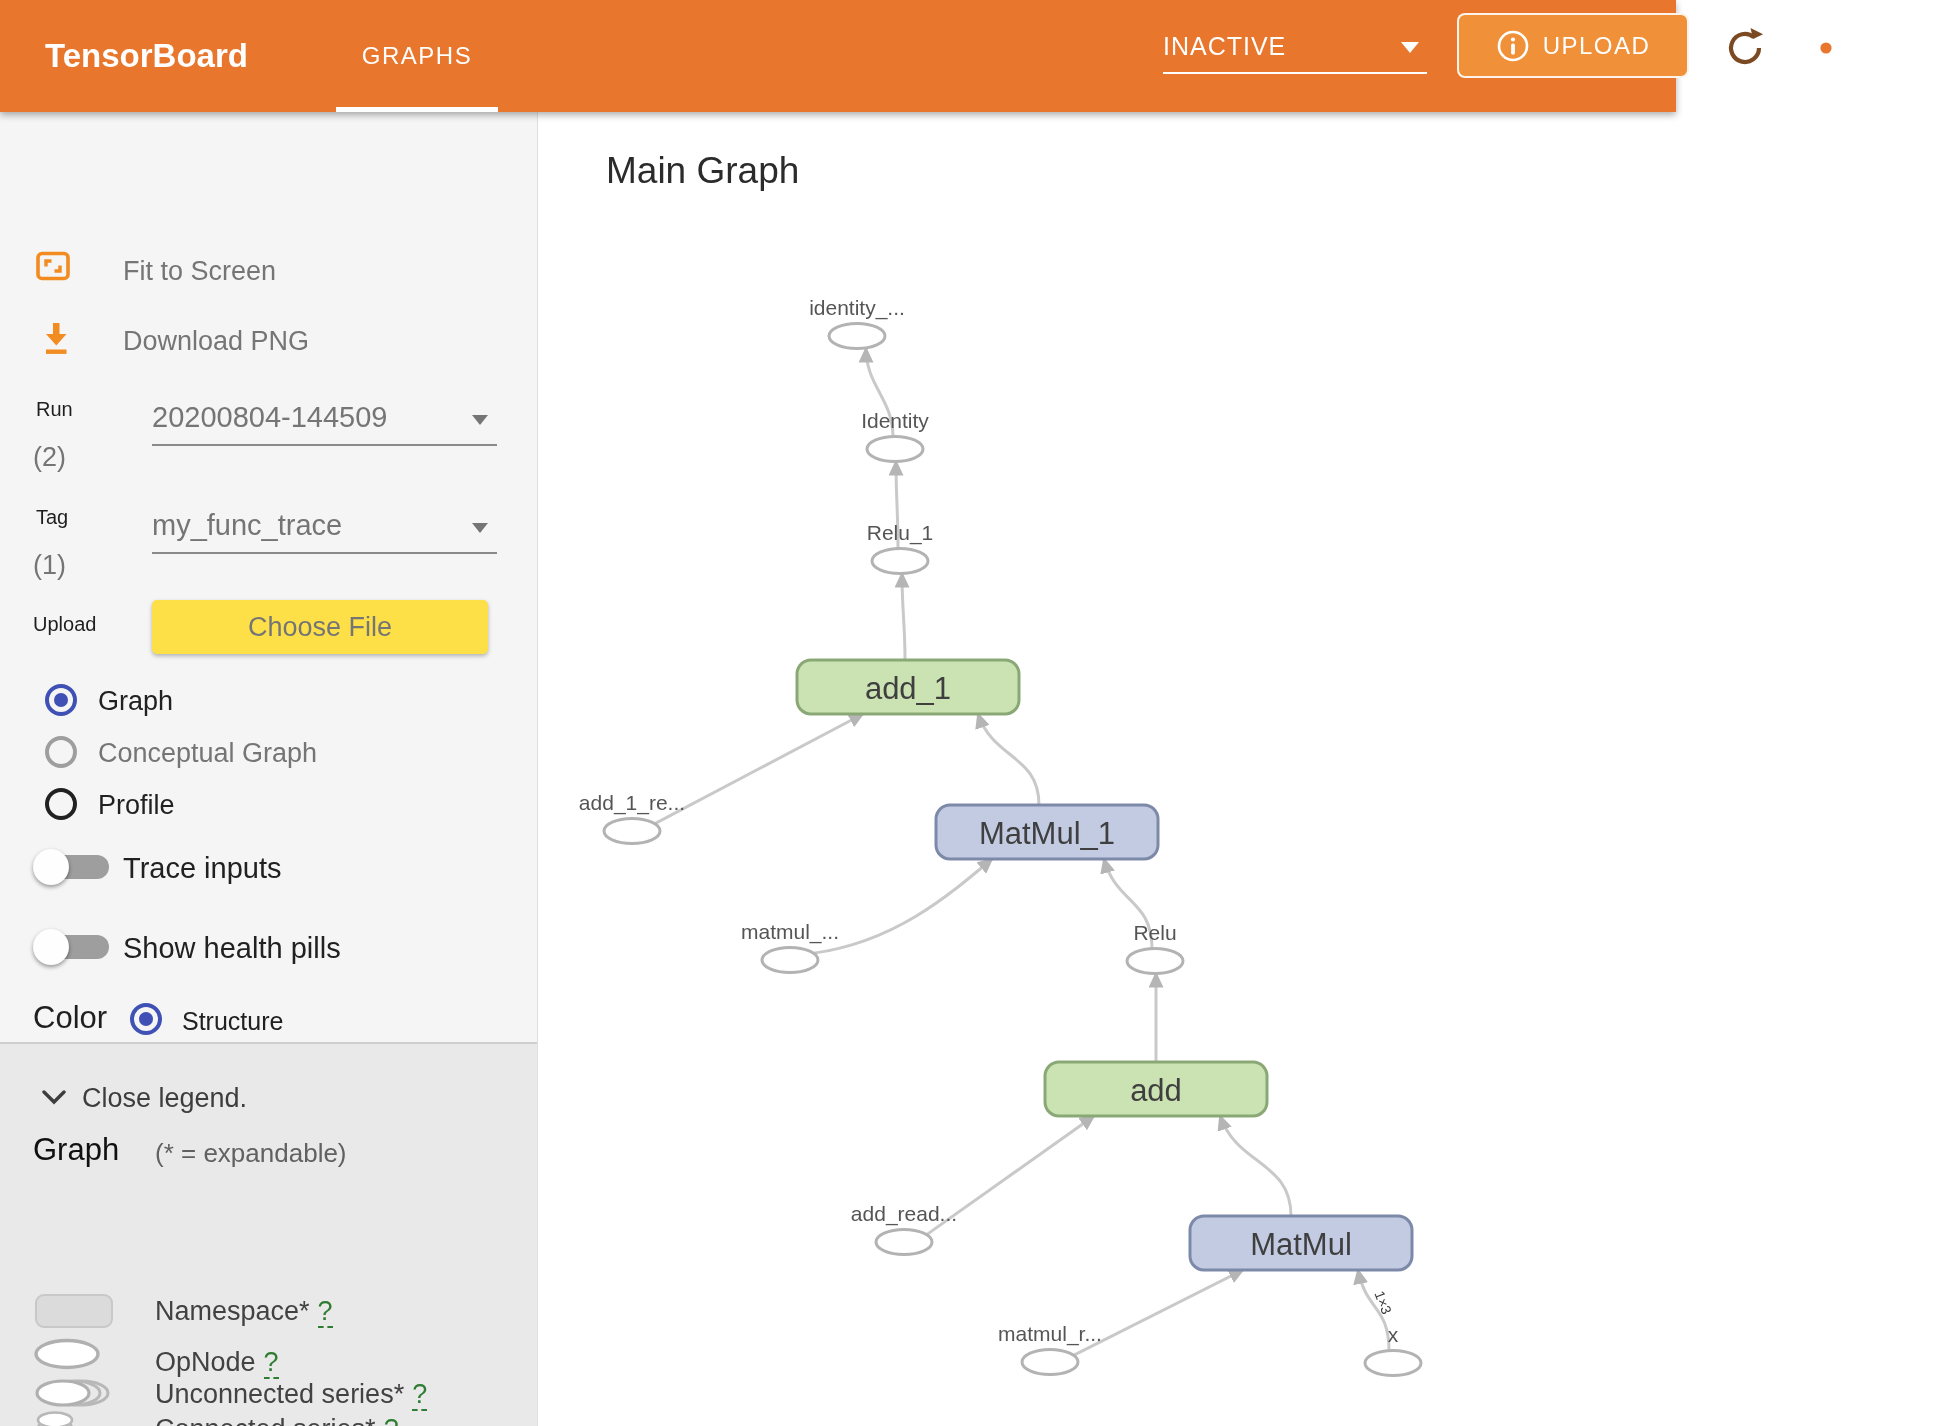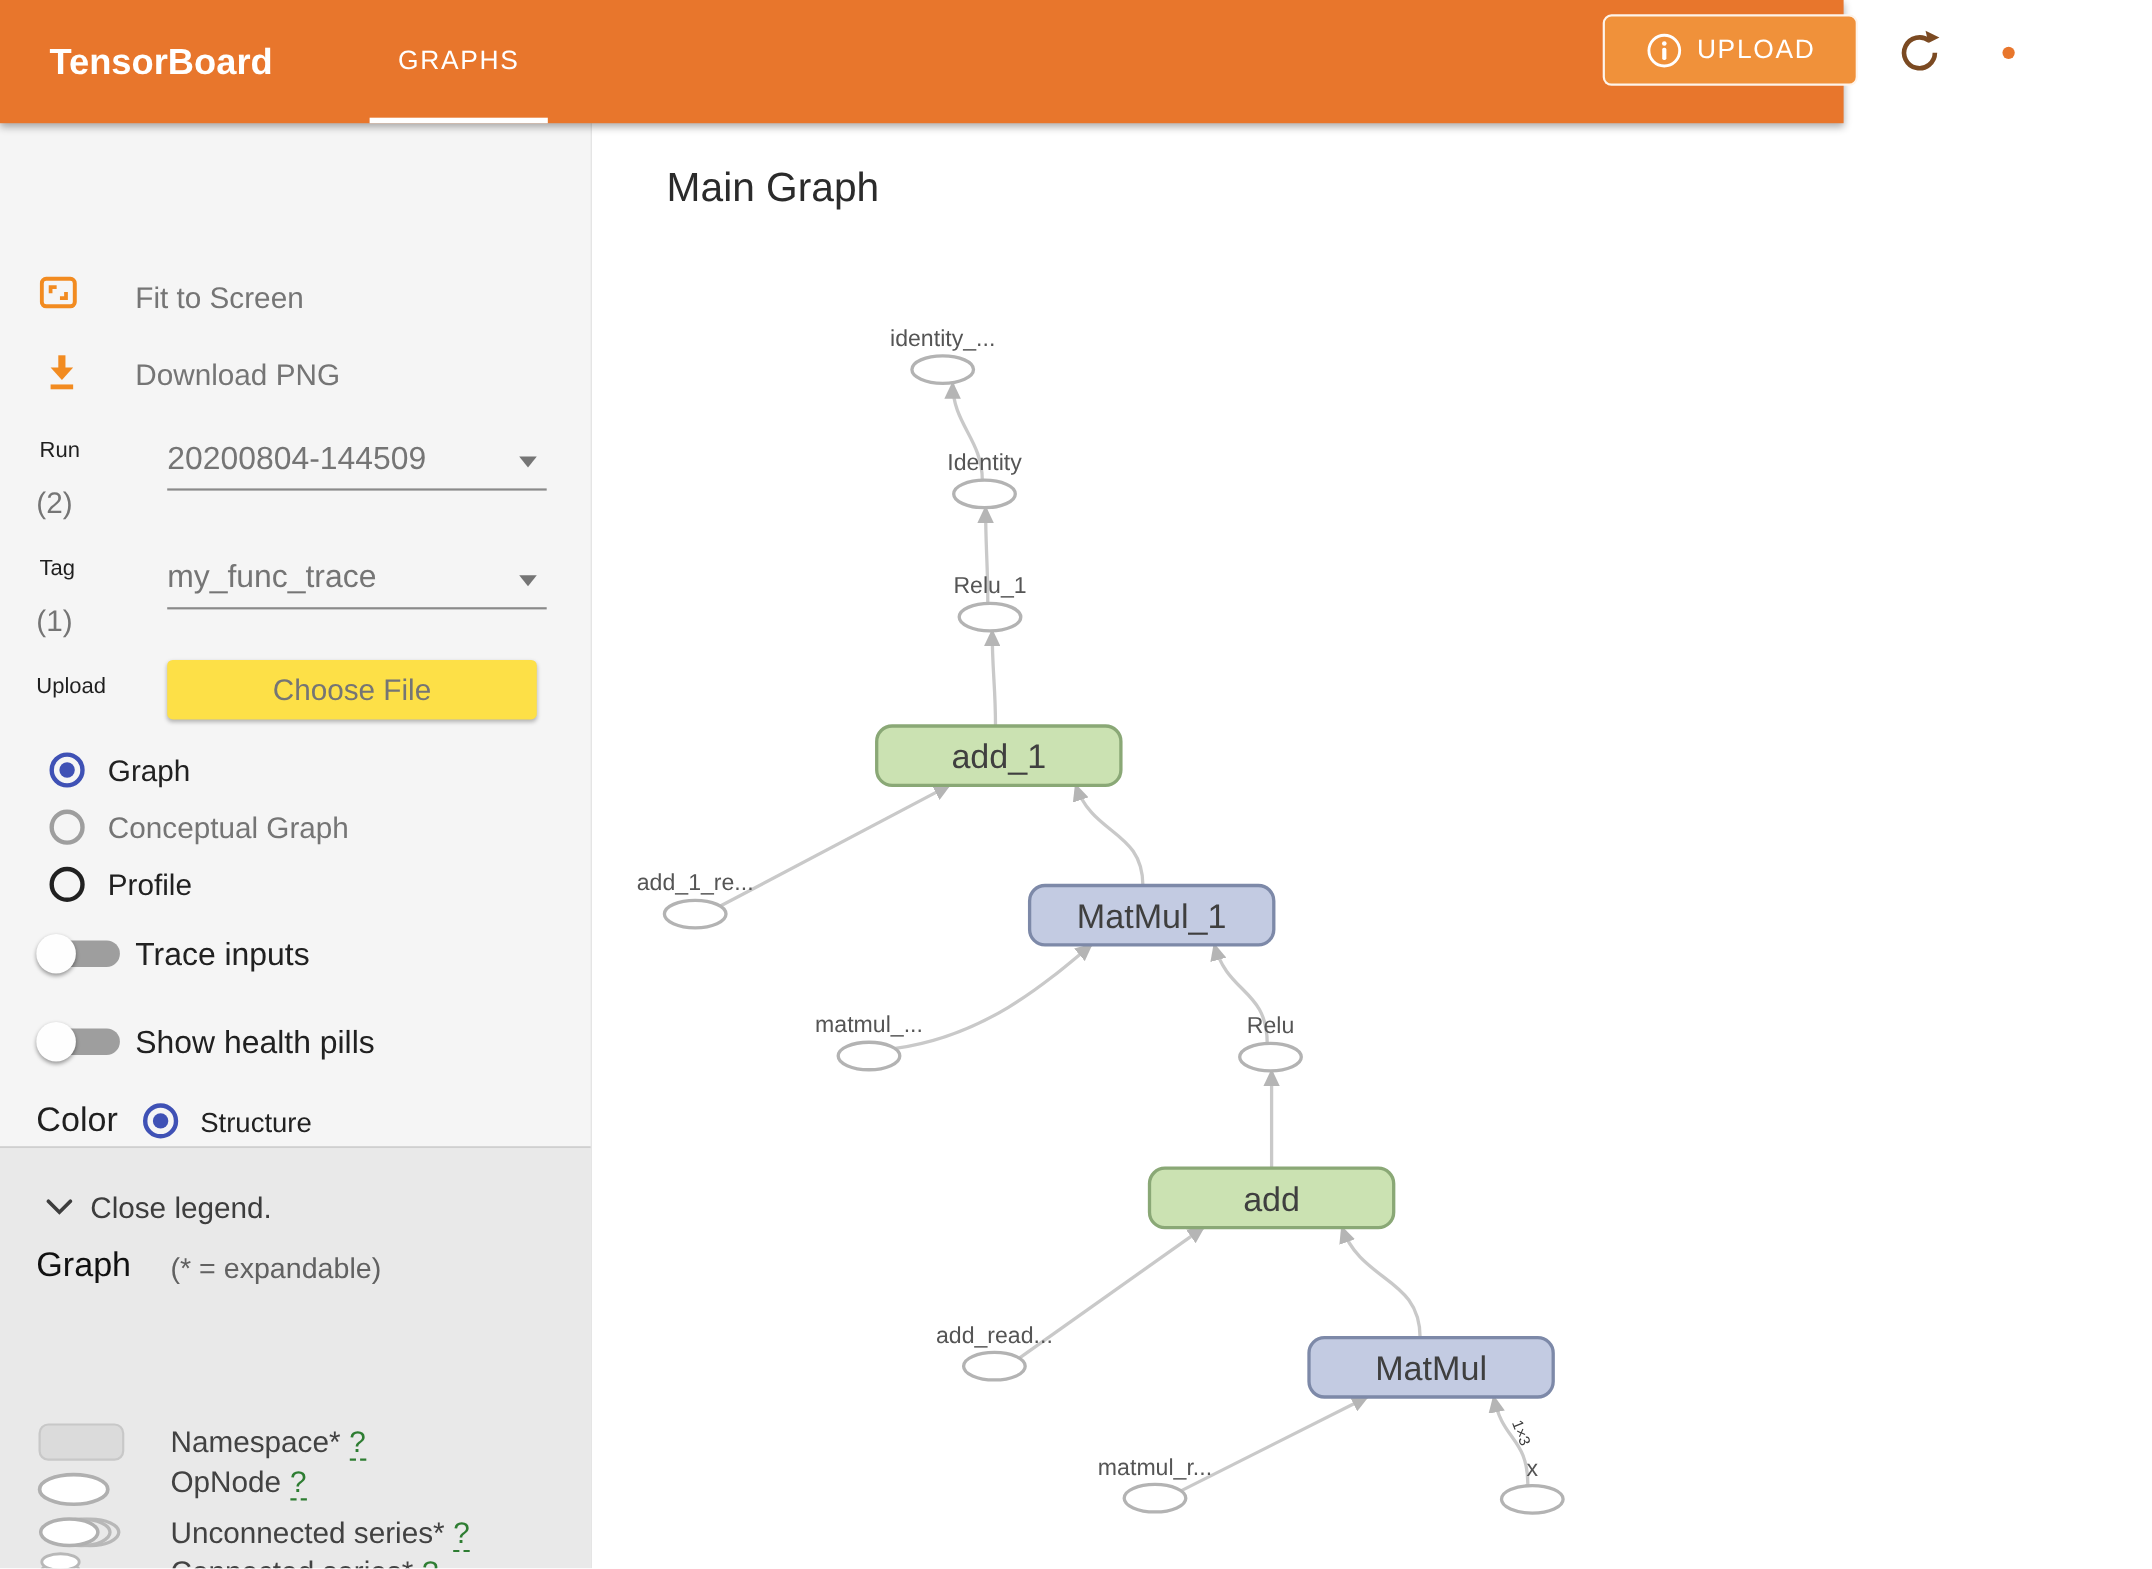--- a/index.html
+++ b/index.html
@@ -147,20 +147,24 @@
         <text x="1393" y="1341.5" text-anchor="middle" font-size="21" fill="#555555">x</text>
       </g>
     </svg>
   <div class="main-title">Main Graph</div>
 
   <div class="header">
     <div class="brand">TensorBoard</div>
     <div class="tab">GRAPHS</div>
     <div class="tab-underline"></div>
 
+    <div class="status-dd">
+      <span>INACTIVE</span>
+      <span class="status-caret"></span>
+    </div>
 
     <button class="upload-btn">
       <svg width="34" height="34" viewBox="0 0 34 34">
         <circle cx="17" cy="17" r="14" fill="none" stroke="#fff" stroke-width="2.6"></circle>
         <circle cx="17" cy="10.5" r="2.1" fill="#fff"></circle>
         <rect x="15.1" y="14.5" width="3.8" height="11" rx="1.6" fill="#fff"></rect>
       </svg>
       <span>UPLOAD</span>
     </button>
 
@@ -248,21 +252,21 @@
       <div class="legend-sub">(* = expandable)</div>
 
       <div class="ns-swatch" style="top:250px;"></div>
       <div class="li-label" style="top:252px;">
         <span>Namespace*</span><span class="qmark">?</span>
       </div>
 
       <svg class="side-abs" style="left:33px;top:294px;" width="68" height="32" viewBox="0 0 68 32">
         <ellipse cx="34" cy="16" rx="31" ry="13.5" fill="#fff" stroke="#b0b0b0" stroke-width="3.4"></ellipse>
       </svg>
-      <div class="li-label" style="top:288px;">
+      <div class="li-label" style="top:303px;">
         <span>OpNode</span><span class="qmark">?</span>
       </div>
 
       <svg class="side-abs" style="left:33px;top:333px;" width="80" height="32" viewBox="0 0 80 32">
         <ellipse cx="49" cy="16" rx="26" ry="12" fill="#e9e9e9" stroke="#b8b8b8" stroke-width="3"></ellipse>
         <ellipse cx="41" cy="16" rx="26" ry="12" fill="#e9e9e9" stroke="#b8b8b8" stroke-width="3"></ellipse>
         <ellipse cx="30" cy="16" rx="26" ry="12" fill="#fff" stroke="#b0b0b0" stroke-width="3.2"></ellipse>
       </svg>
       <div class="li-label" style="top:335px;">
         <span>Unconnected series*</span><span class="qmark">?</span>

